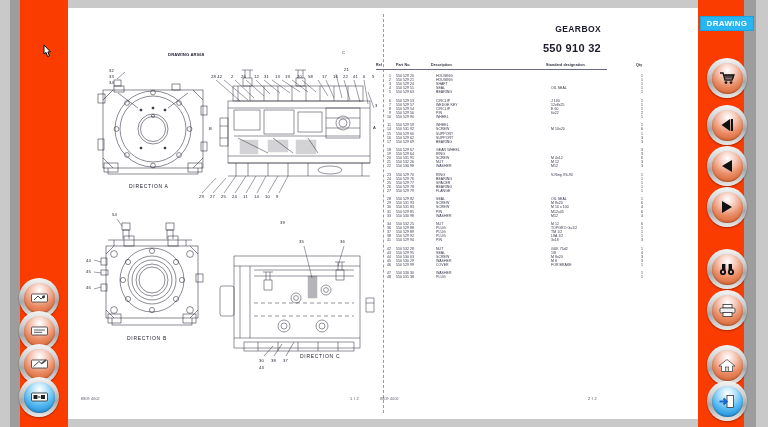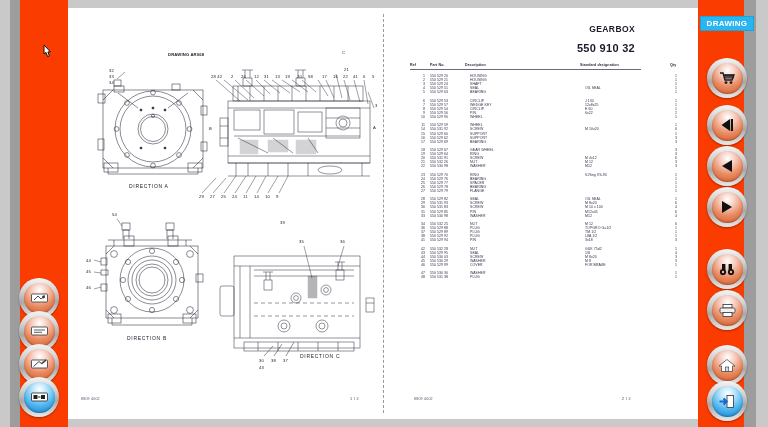--- a/index.html
+++ b/index.html
@@ -58,21 +58,21 @@
     width:630px;height:411px;background:#ffffff;
     overflow:hidden;
   }
   .split{
     position:absolute;left:50%;top:6px;bottom:6px;width:0;
     border-left:1px dashed #9a9a9a;
   }
 
   .page{position:absolute;top:0;bottom:0;}
   .page.left{left:0;width:315px;}
-  .page.right{left:333px;width:254px;text-decoration:underline;}
+  .page.right{left:299px;width:254px;text-decoration:underline;}
 
   
   .hdr{position:absolute;right:20px;top:16px;text-align:right;}
   .hdr .t1{font-size:8.5px;font-weight:bold;color:#1b1b2b;letter-spacing:.4px;}
   .hdr .t2{font-size:11px;font-weight:bold;color:#1b1b2b;letter-spacing:.3px;margin-top:8px;}
 
   
   .tbl{position:absolute;left:9px;top:55px;right:14px;}
   .thead{
     display:flex;font-size:3.6px;font-weight:bold;color:#2a2a3c;

